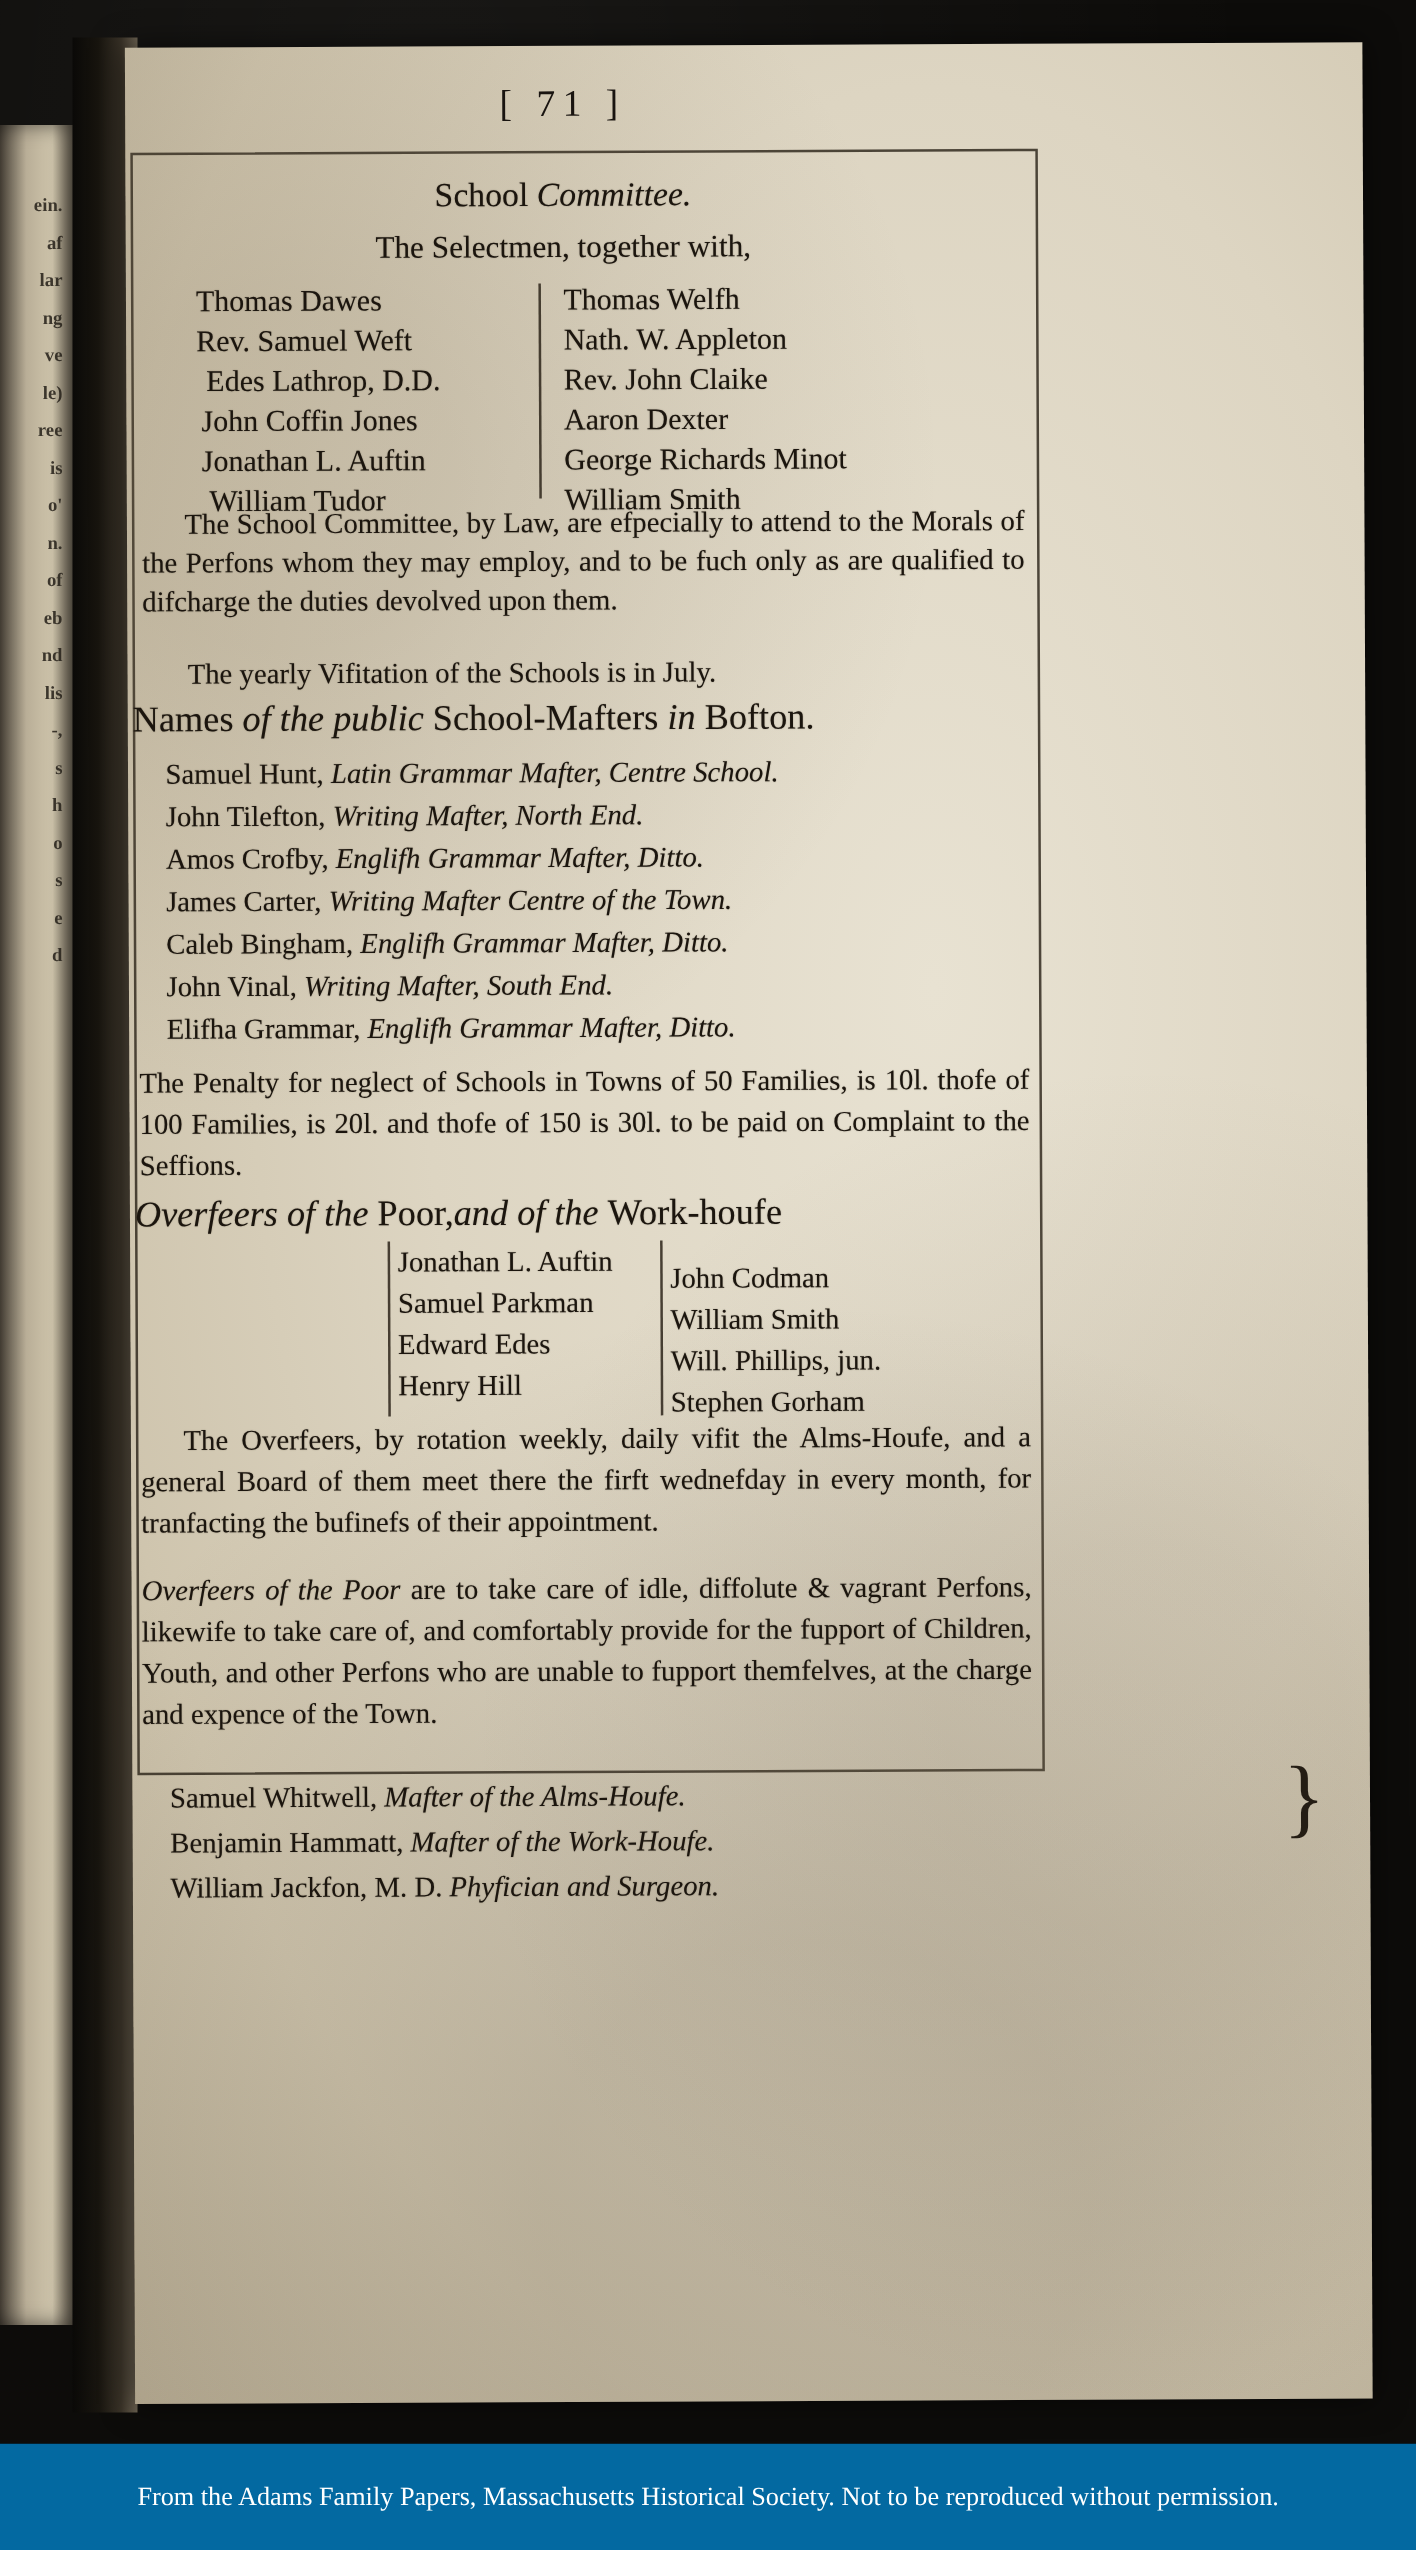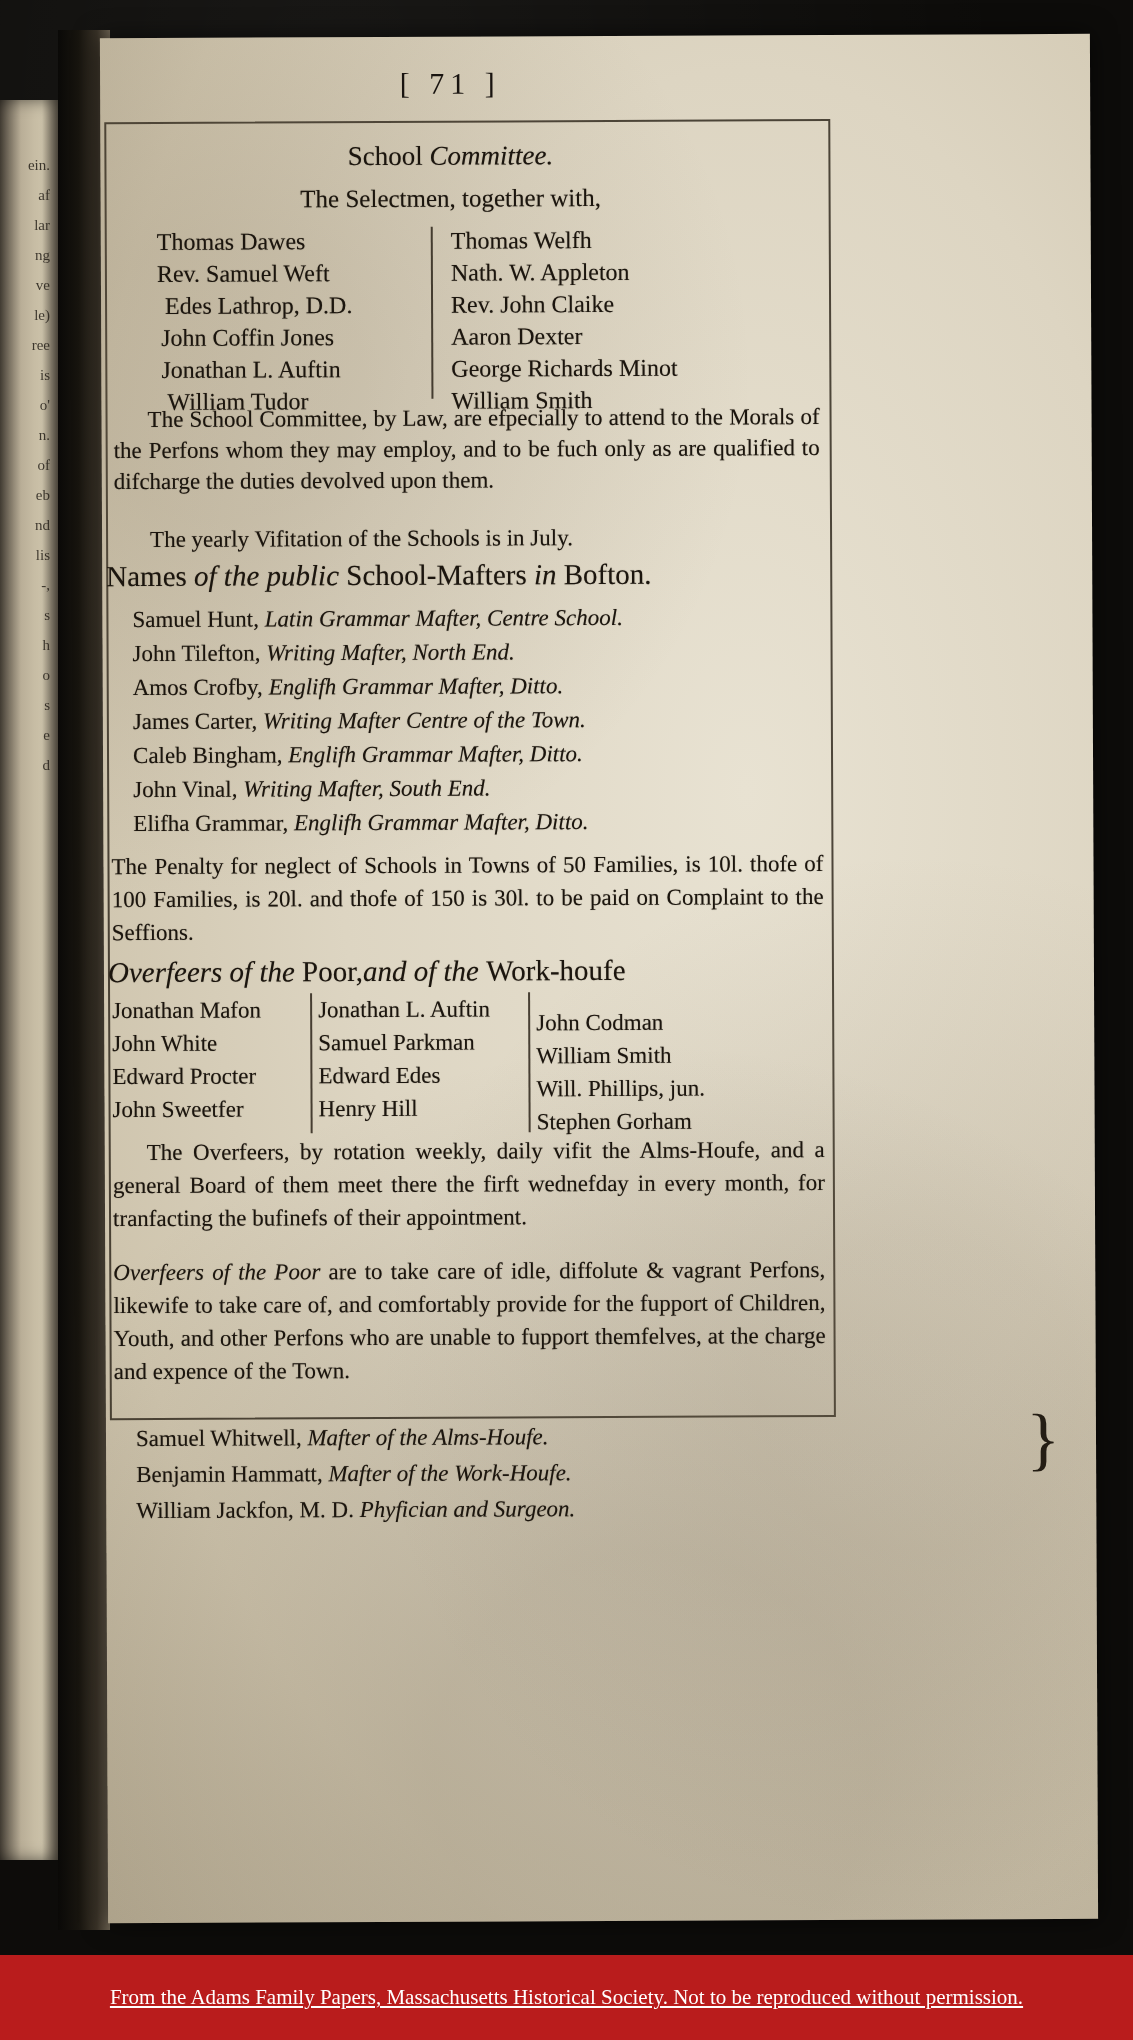--- a/index.html
+++ b/index.html
@@ -38,20 +38,21 @@
     position: absolute;
     left: 4px; top: 50px;
     width: 46px;
     color: #241f18;
     font-size: 15px;
     line-height: 30px;
     font-family: "Liberation Serif", serif;
     opacity: 0.85;
     white-space: pre-line;
     text-align: right;
+    font-weight: bold;
   }
 
   
   #gutter {
     position: absolute;
     left: 58px; top: 30px;
     width: 52px; height: 1900px;
     background: linear-gradient(to right, #0a0907 0%, #18150f 40%, #3a3328 75%, #6f6554 100%);
   }
 
@@ -172,28 +173,27 @@
     line-height: 70px;
     color: #241d14;
     font-family: "Liberation Serif", serif;
   }
 
   
   #caption {
     position: absolute;
     left: 0; top: 1955px;
     width: 1133px; height: 85px;
-    background: #b91c1c;
+    background: #0369a1;
     color: #fff;
     display: flex;
     align-items: center;
     justify-content: center;
     font-size: 21px;
     font-family: "Liberation Serif", serif;
-    text-decoration: underline;
   }
 </style>
 </head>
 <body>
 
 <div id="photo">
 
   <div id="left-sliver">
     <div id="left-sliver-text">ein.
 af
@@ -290,26 +290,20 @@
 
     <div class="para ink" style="left:8px; top:812px; width:712px; line-height:33px;">The Penalty for neglect of Schools in Towns of 50 Families, is 10l. thofe of 100 Families, is 20l. and thofe of 150 is 30l. to be paid on Complaint to the Seffions.</div>
 
     <div class="ink" style="position:absolute; left:4px; top:918px; width:716px; font-size:29px;">
       <span class="t-ital">Overfeers of the </span><span>Poor,</span><span class="t-ital">and of the </span><span>Work-houfe</span>
     </div>
 
     <div class="vrule" style="left:206px; top:956px; height:140px;"></div>
     <div class="vrule" style="left:424px; top:956px; height:140px;"></div>
 
-    <div class="ov-col ink" style="left:8px; top:956px;">
-      <div>Jonathan Mafon</div>
-      <div>John White</div>
-      <div>Edward Procter</div>
-      <div>John Sweetfer</div>
-    </div>
 
     <div class="ov-col ink" style="left:214px; top:956px;">
       <div>Jonathan L. Auftin</div>
       <div>Samuel Parkman</div>
       <div>Edward Edes</div>
       <div>Henry Hill</div>
     </div>
 
     <div class="ov-col ink" style="left:432px; top:956px;margin-top:14px;">
       <div>John Codman</div>

